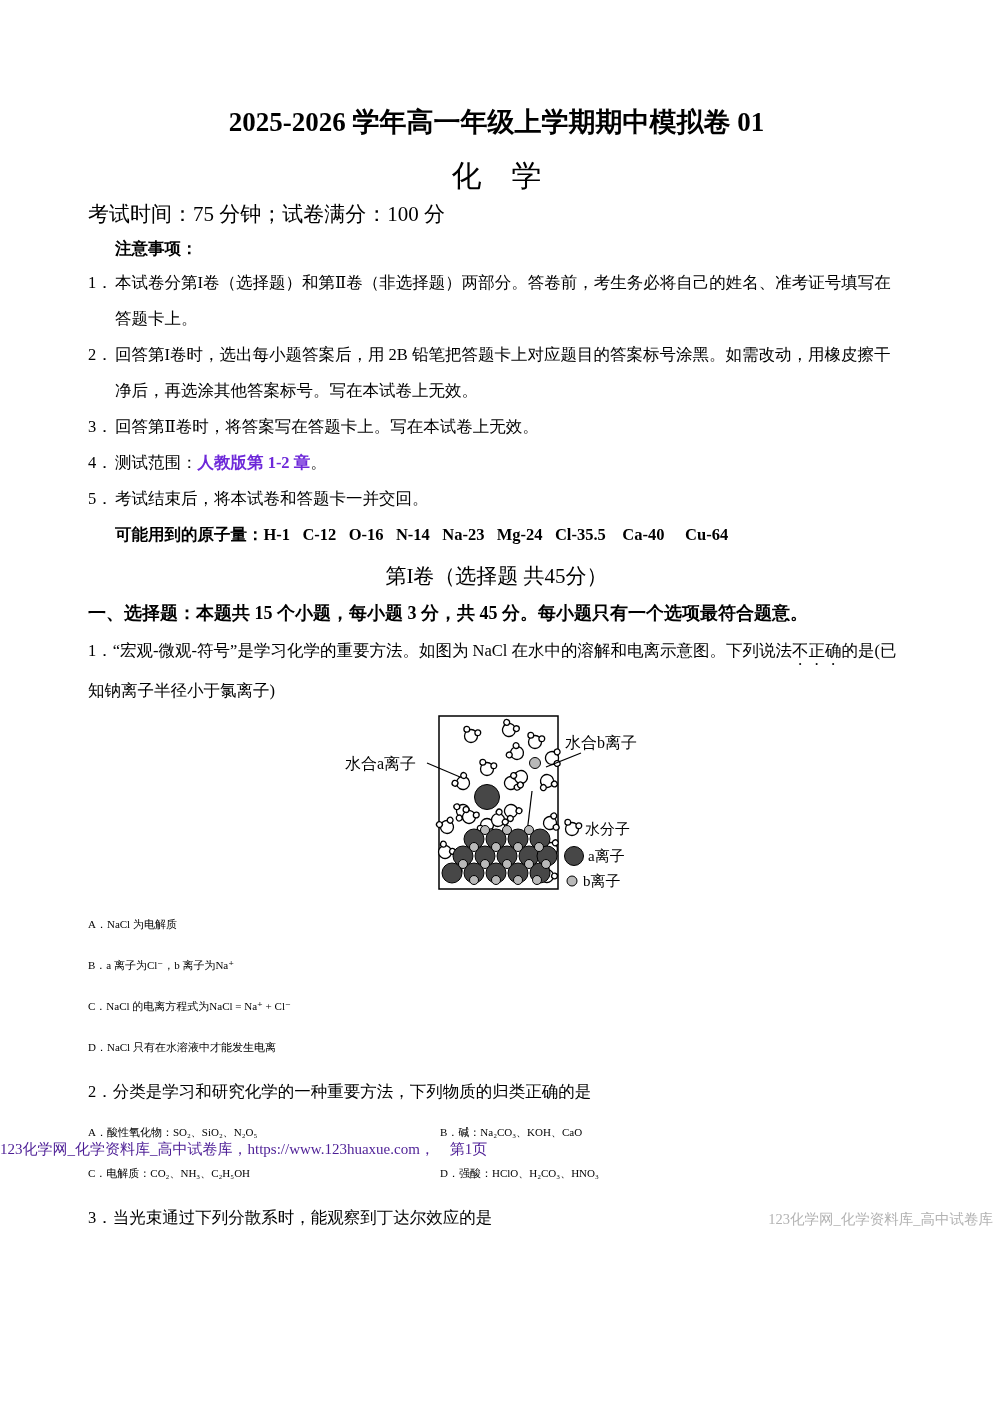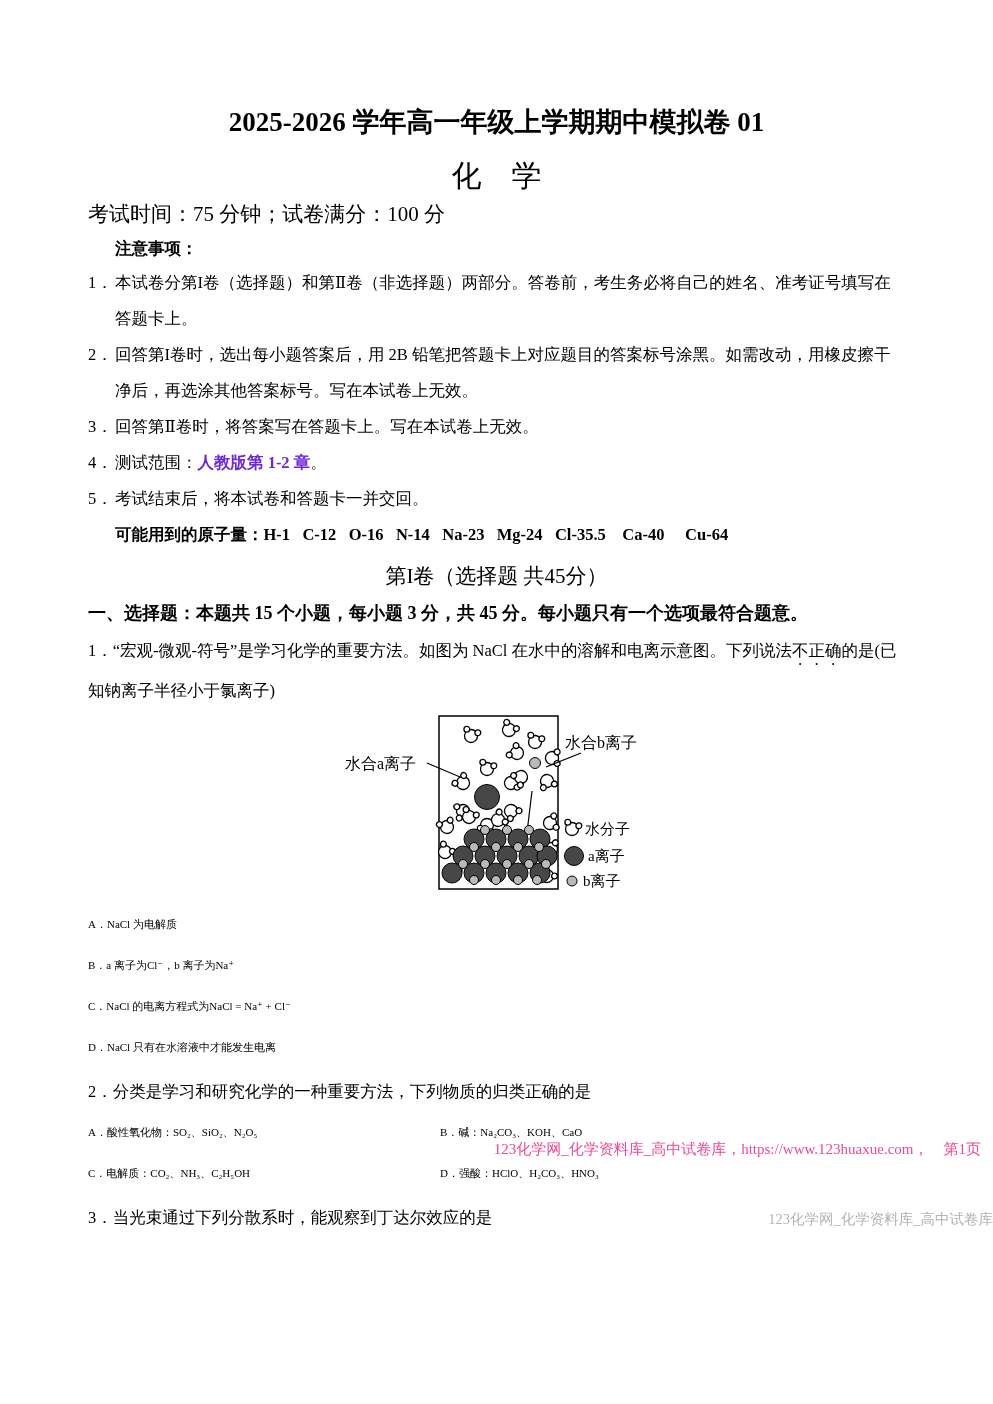--- a/index.html
+++ b/index.html
@@ -25,21 +25,21 @@
   .emph{
     -webkit-text-emphasis:filled dot;
     -webkit-text-emphasis-position:under;
     text-emphasis:filled dot;
     text-emphasis-position:under right;
   }
   .diagram-wrap{text-align:center;margin:2px 0 2px 0;}
   .opt-row{font-size:11px;line-height:41px;}
   .opts-2col{display:grid;grid-template-columns:352px 1fr;}
   .opts-4col{display:grid;grid-template-columns:177px 175px 175px 1fr;}
-  .footer-line{position:absolute;left:0;right:12px;bottom:78px;text-align:right;font-size:15px;color:#ec4899;}
+  .footer-line{position:absolute;left:0;right:12px;bottom:78px;text-align:left;font-size:15px;color:#4c1d95;}
   .watermark{position:absolute;right:0;bottom:8px;font-size:14.5px;color:#b3b3b3;}
   
   svg text{font-size:16px;font-family:"Liberation Serif","DejaVu Serif",serif;fill:#000;}
   svg text.lg{font-size:15px;}
   .w{fill:#fff;stroke:#000;stroke-width:1.3;}
   .aion{fill:#474747;stroke:#000;stroke-width:1;}
   .bion{fill:#b9b9b9;stroke:#000;stroke-width:1;}
   .box{fill:none;stroke:#000;stroke-width:1.5;}
   .ln{stroke:#000;stroke-width:1.2;}
 </style>

